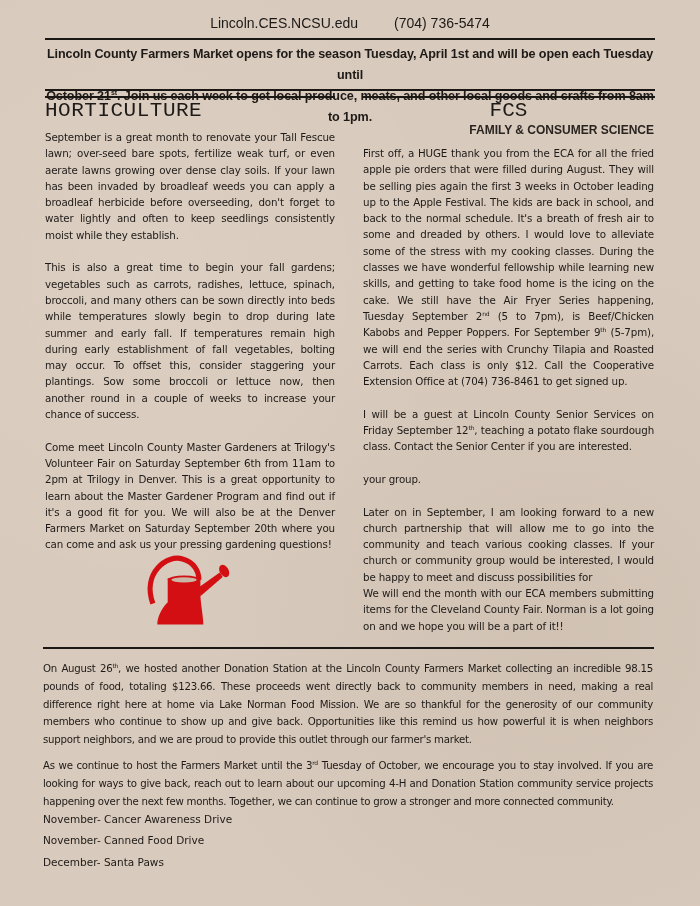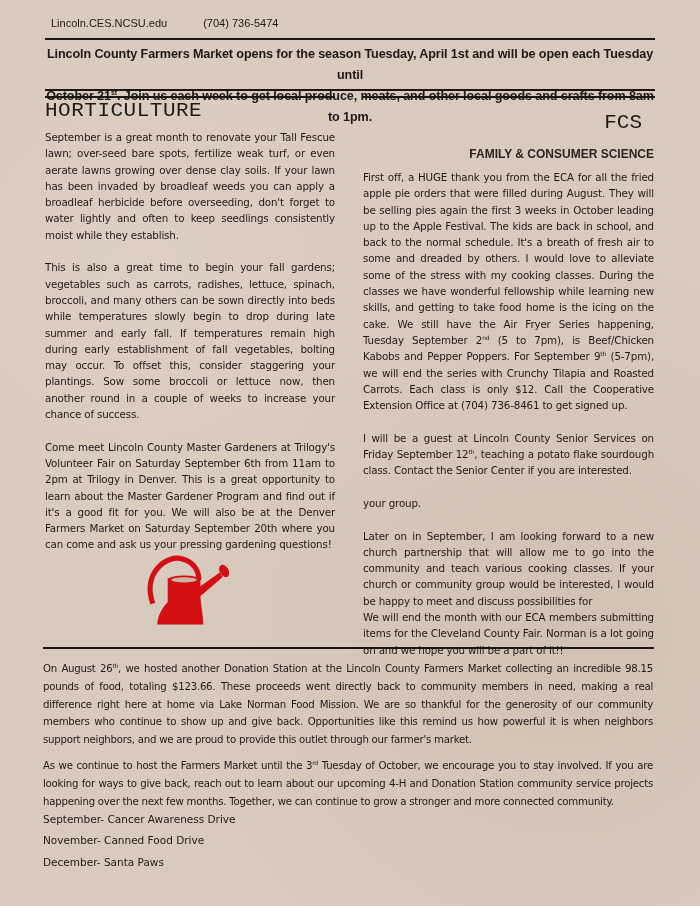--- a/index.html
+++ b/index.html
@@ -9,40 +9,40 @@
       background-image:
         radial-gradient(circle at 20% 30%, rgba(255,255,255,0.10) 0, rgba(255,255,255,0) 40%),
         radial-gradient(circle at 80% 70%, rgba(120,100,80,0.08) 0, rgba(120,100,80,0) 45%);
       color: #1e1a17;
       font-family: "DejaVu Sans", sans-serif;
       position: relative;
     }
     .page { position: absolute; left: 0; top: 0; width: 700px; height: 906px; }
     .topbar {
       position: absolute; left: 51px; right: 51px; top: 14px; height: 18px;
-      font-size: 11px; font-family: "Liberation Sans", sans-serif;
-      display: flex; justify-content: flex-start; align-items: center; gap: 36px;
+      font-size: 14px; font-family: "Liberation Sans", sans-serif;
+      display: flex; justify-content: center; align-items: center; gap: 36px;
     }
     .rule { position: absolute; background: #1a1714; height: 2px; }
     .banner {
       position: absolute; left: 46px; right: 46px; top: 44px;
       text-align: center; font-family: "Liberation Sans", sans-serif;
       font-size: 12.6px; line-height: 21px; font-weight: bold; letter-spacing: -0.1px;
     }
     .banner sup { font-size: 7px; vertical-align: 5px; line-height: 0; }
     .col { position: absolute; top: 99px; }
     .col-left { left: 45px; width: 290px; }
     .col-right { left: 363px; width: 291px; }
     .sec-title-left {
       font-family: "Liberation Mono", monospace; font-size: 21px; letter-spacing: 0.5px;
       line-height: 24px; margin: 0; font-weight: normal;
     }
     .sec-title-right {
-      font-family: "Liberation Mono", monospace; font-size: 21px; text-align: right;
-      line-height: 24px; margin: 12px; font-weight: normal;
+      font-family: "Liberation Mono", monospace; font-size: 21px; text-align: center;
+      line-height: 24px; margin: 0; font-weight: normal;
     }
     .sec-sub {
       text-align: right; font-size: 12px; font-family: "Liberation Sans", sans-serif;
       font-weight: bold; line-height: 14px; margin-top: 0; color: #2a2420;
     }
     .para {
       font-family: "DejaVu Sans", sans-serif; font-size: 10.3px; line-height: 16.3px;
       text-align: justify; margin: 0 0 16.3px 0; letter-spacing: -0.15px;
     }
     .para sup { font-size: 6px; vertical-align: 4px; line-height: 0; }
@@ -105,18 +105,18 @@
   </div>
 
   <div class="rule" style="left:43px; width:611px; top:647px;"></div>
 
   <div class="bottom">
     <p class="para"><span>On August 26</span><sup>th</sup><span>, we hosted another Donation Station at the Lincoln County Farmers Market collecting an incredible 98.15 pounds of food, totaling $123.66. These proceeds went directly back to community members in need, making a real difference right here at home via Lake Norman Food Mission. We are so thankful for the generosity of our community members who continue to show up and give back. Opportunities like this remind us how powerful it is when neighbors support neighbors, and we are proud to provide this outlet through our farmer's market.</span></p>
     <p class="para"><span>As we continue to host the Farmers Market until the 3</span><sup>rd</sup><span> Tuesday of October, we encourage you to stay involved. If you are looking for ways to give back, reach out to learn about our upcoming 4-H and Donation Station community service projects happening over the next few months. Together, we can continue to grow a stronger and more connected community.</span></p>
   </div>
 
   <div class="drives">
-    <div class="drive">September- Cancer Awareness Drive</div>
+    <div class="drive">November- Cancer Awareness Drive</div>
     <div class="drive">November- Canned Food Drive</div>
     <div class="drive">December- Santa Paws</div>
   </div>
 
 </div>
 
 </body></html>

